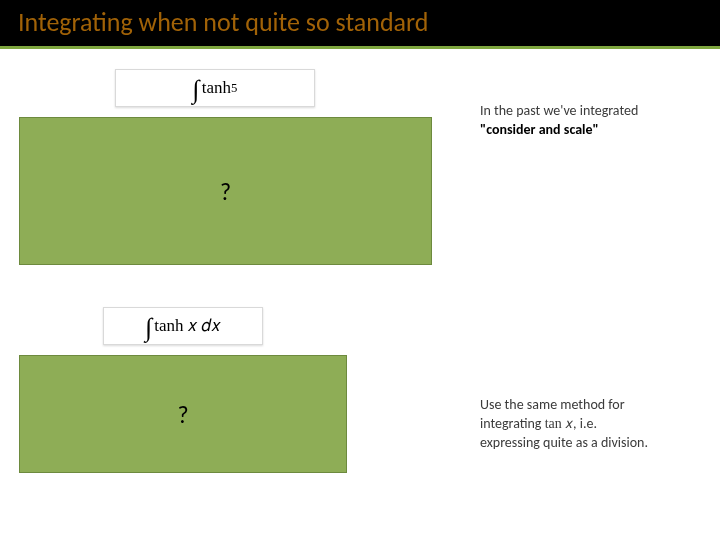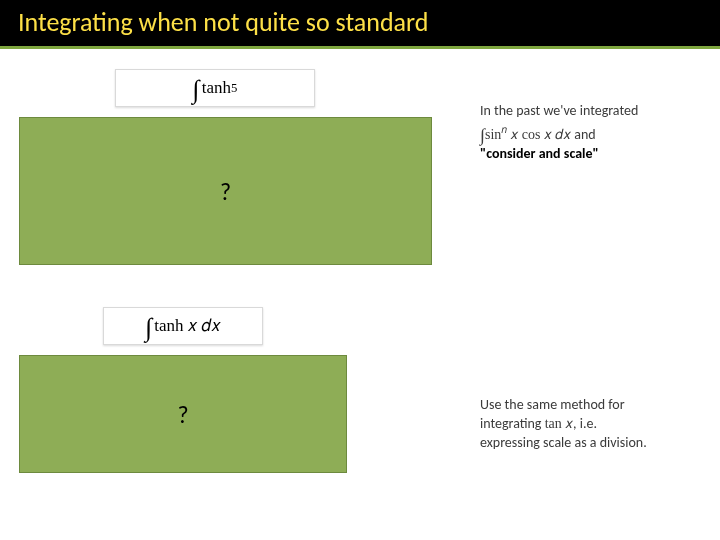--- a/index.html
+++ b/index.html
@@ -1,20 +1,20 @@
 <!DOCTYPE html>
 <html><head>
 <meta charset="utf-8">
 <style>
   * { box-sizing: border-box; margin: 0; padding: 0; }
   html, body { width: 720px; height: 540px; background: #fff; font-family: "Segoe UI", Calibri, Arial, sans-serif; }
   .slide { width: 720px; height: 540px; position: relative; }
   .titlebar {
     background: #000;
-    color: #fde047;
+    color: #a16207;
     font-size: 26px;
     padding: 6px 8px 8px 18px;
     border-bottom: 3px solid #7fa63f;
     font-weight: 400;
   }
   .content { position: relative; width: 100%; height: calc(100% - 48px); }
   .card {
     position: absolute;
     background: #fff;
     border: 1px solid #d9d9d9;
@@ -65,38 +65,35 @@
         <sup>5</sup>
     </div>
 
     <div class="hidden-box" style="left:19px; top:68px; width:413px; height:148px;">
       <span>?</span>
     </div>
 
     <div class="sidetext" style="left:480px; top:26px; width:210px;">
       <div>In the past we've integrated</div>
       <div>
-        <span class="math"><span class="inl-int">∫</span><span>sin</span><sup>𝑛</sup><span> 𝑥 cos 𝑥  𝑑𝑥</span></span><span> and</span>
-      </div>
-      <div>
         <strong>"consider and scale"</strong>
       </div>
     </div>
 
     <div class="card" style="left:103px; top:258px; width:160px; height:38px;">
       <span class="int">∫</span>
       <span>tanh 𝑥  𝑑𝑥</span>
     </div>
 
     <div class="hidden-box" style="left:19px; top:306px; width:328px; height:118px;">
       <span>?</span>
     </div>
 
     <div class="sidetext" style="left:480px; top:320px; width:210px;">
       <div>Use the same method for</div>
       <div>
         <span>integrating </span><span class="math">tan 𝑥</span><span>, i.e.</span>
       </div>
-      <div>expressing scale as a division.</div>
+      <div>expressing quite as a division.</div>
     </div>
 
   </div>
 </div>
 
 </body></html>

